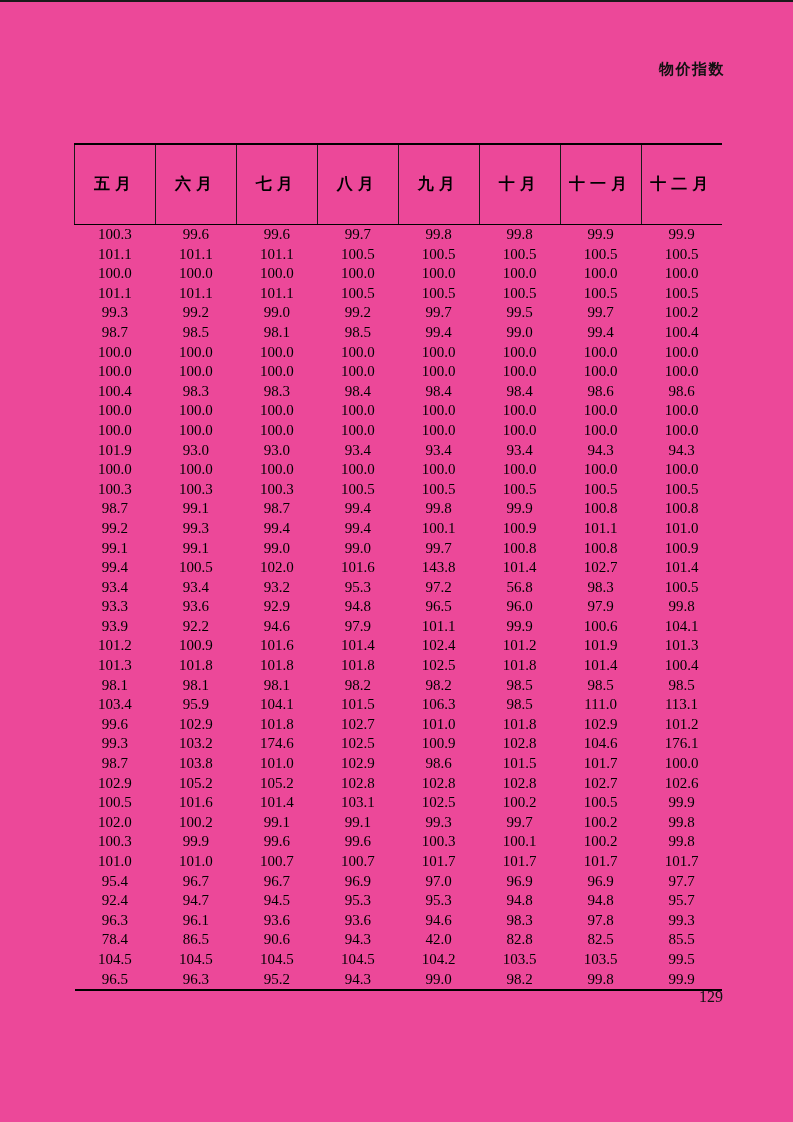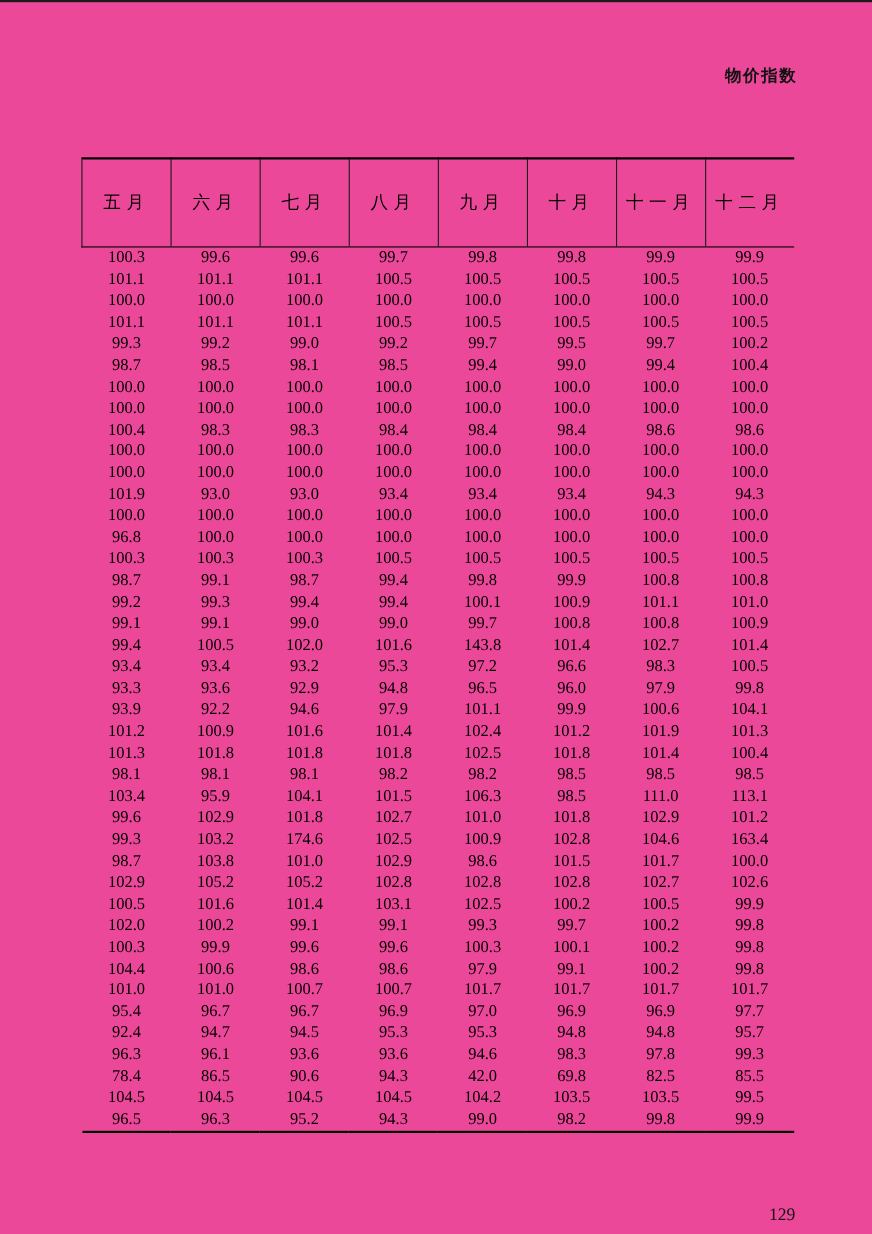--- a/index.html
+++ b/index.html
@@ -38,21 +38,21 @@
     top: 143px;
     left: 74px;
     width: 648px;
     border-collapse: collapse;
     table-layout: fixed;
     border-top: 2.5px solid #000000;
     border-bottom: 2.5px solid #000000;
   }
   table.data-table thead th {
     height: 79px;
-    font-weight: normal;
+    font-weight: bold;
     font-size: 16px;
     letter-spacing: 5px;
     text-align: center;
     vertical-align: middle;
     border-left: 1px solid #1a1a1a;
     border-bottom: 1.2px solid #000000;
     padding: 0;
   }
   table.data-table thead th:last-child {
     border-right: none;
@@ -61,21 +61,21 @@
     height: 19.6px;
     line-height: 19.6px;
     font-size: 15px;
     text-align: center;
     vertical-align: middle;
     padding: 0;
     white-space: nowrap;
   }
   .page-number {
     position: absolute;
-    top: 1096px;
+    top: 988px;
     right: 70px;
     font-size: 16px;
     color: #111111;
   }
 </style>
 </head>
 <body>
 
 <div class="page">
 
@@ -221,30 +221,20 @@
           <td>100.0</td>
           <td>100.0</td>
           <td>100.0</td>
           <td>100.0</td>
           <td>100.0</td>
           <td>100.0</td>
           <td>100.0</td>
           <td>100.0</td>
         </tr>
         <tr>
-          <td>96.8</td>
-          <td>100.0</td>
-          <td>100.0</td>
-          <td>100.0</td>
-          <td>100.0</td>
-          <td>100.0</td>
-          <td>100.0</td>
-          <td>100.0</td>
-        </tr>
-        <tr>
           <td>100.3</td>
           <td>100.3</td>
           <td>100.3</td>
           <td>100.5</td>
           <td>100.5</td>
           <td>100.5</td>
           <td>100.5</td>
           <td>100.5</td>
         </tr>
         <tr>
@@ -286,21 +276,21 @@
           <td>101.4</td>
           <td>102.7</td>
           <td>101.4</td>
         </tr>
         <tr>
           <td>93.4</td>
           <td>93.4</td>
           <td>93.2</td>
           <td>95.3</td>
           <td>97.2</td>
-          <td>96.6</td>
+          <td>56.8</td>
           <td>98.3</td>
           <td>100.5</td>
         </tr>
         <tr>
           <td>93.3</td>
           <td>93.6</td>
           <td>92.9</td>
           <td>94.8</td>
           <td>96.5</td>
           <td>96.0</td>
@@ -368,21 +358,21 @@
           <td>101.2</td>
         </tr>
         <tr>
           <td>99.3</td>
           <td>103.2</td>
           <td>174.6</td>
           <td>102.5</td>
           <td>100.9</td>
           <td>102.8</td>
           <td>104.6</td>
-          <td>163.4</td>
+          <td>176.1</td>
         </tr>
         <tr>
           <td>98.7</td>
           <td>103.8</td>
           <td>101.0</td>
           <td>102.9</td>
           <td>98.6</td>
           <td>101.5</td>
           <td>101.7</td>
           <td>100.0</td>
@@ -421,30 +411,20 @@
           <td>100.3</td>
           <td>99.9</td>
           <td>99.6</td>
           <td>99.6</td>
           <td>100.3</td>
           <td>100.1</td>
           <td>100.2</td>
           <td>99.8</td>
         </tr>
         <tr>
-          <td>104.4</td>
-          <td>100.6</td>
-          <td>98.6</td>
-          <td>98.6</td>
-          <td>97.9</td>
-          <td>99.1</td>
-          <td>100.2</td>
-          <td>99.8</td>
-        </tr>
-        <tr>
           <td>101.0</td>
           <td>101.0</td>
           <td>100.7</td>
           <td>100.7</td>
           <td>101.7</td>
           <td>101.7</td>
           <td>101.7</td>
           <td>101.7</td>
         </tr>
         <tr>
@@ -476,21 +456,21 @@
           <td>98.3</td>
           <td>97.8</td>
           <td>99.3</td>
         </tr>
         <tr>
           <td>78.4</td>
           <td>86.5</td>
           <td>90.6</td>
           <td>94.3</td>
           <td>42.0</td>
-          <td>69.8</td>
+          <td>82.8</td>
           <td>82.5</td>
           <td>85.5</td>
         </tr>
         <tr>
           <td>104.5</td>
           <td>104.5</td>
           <td>104.5</td>
           <td>104.5</td>
           <td>104.2</td>
           <td>103.5</td>

